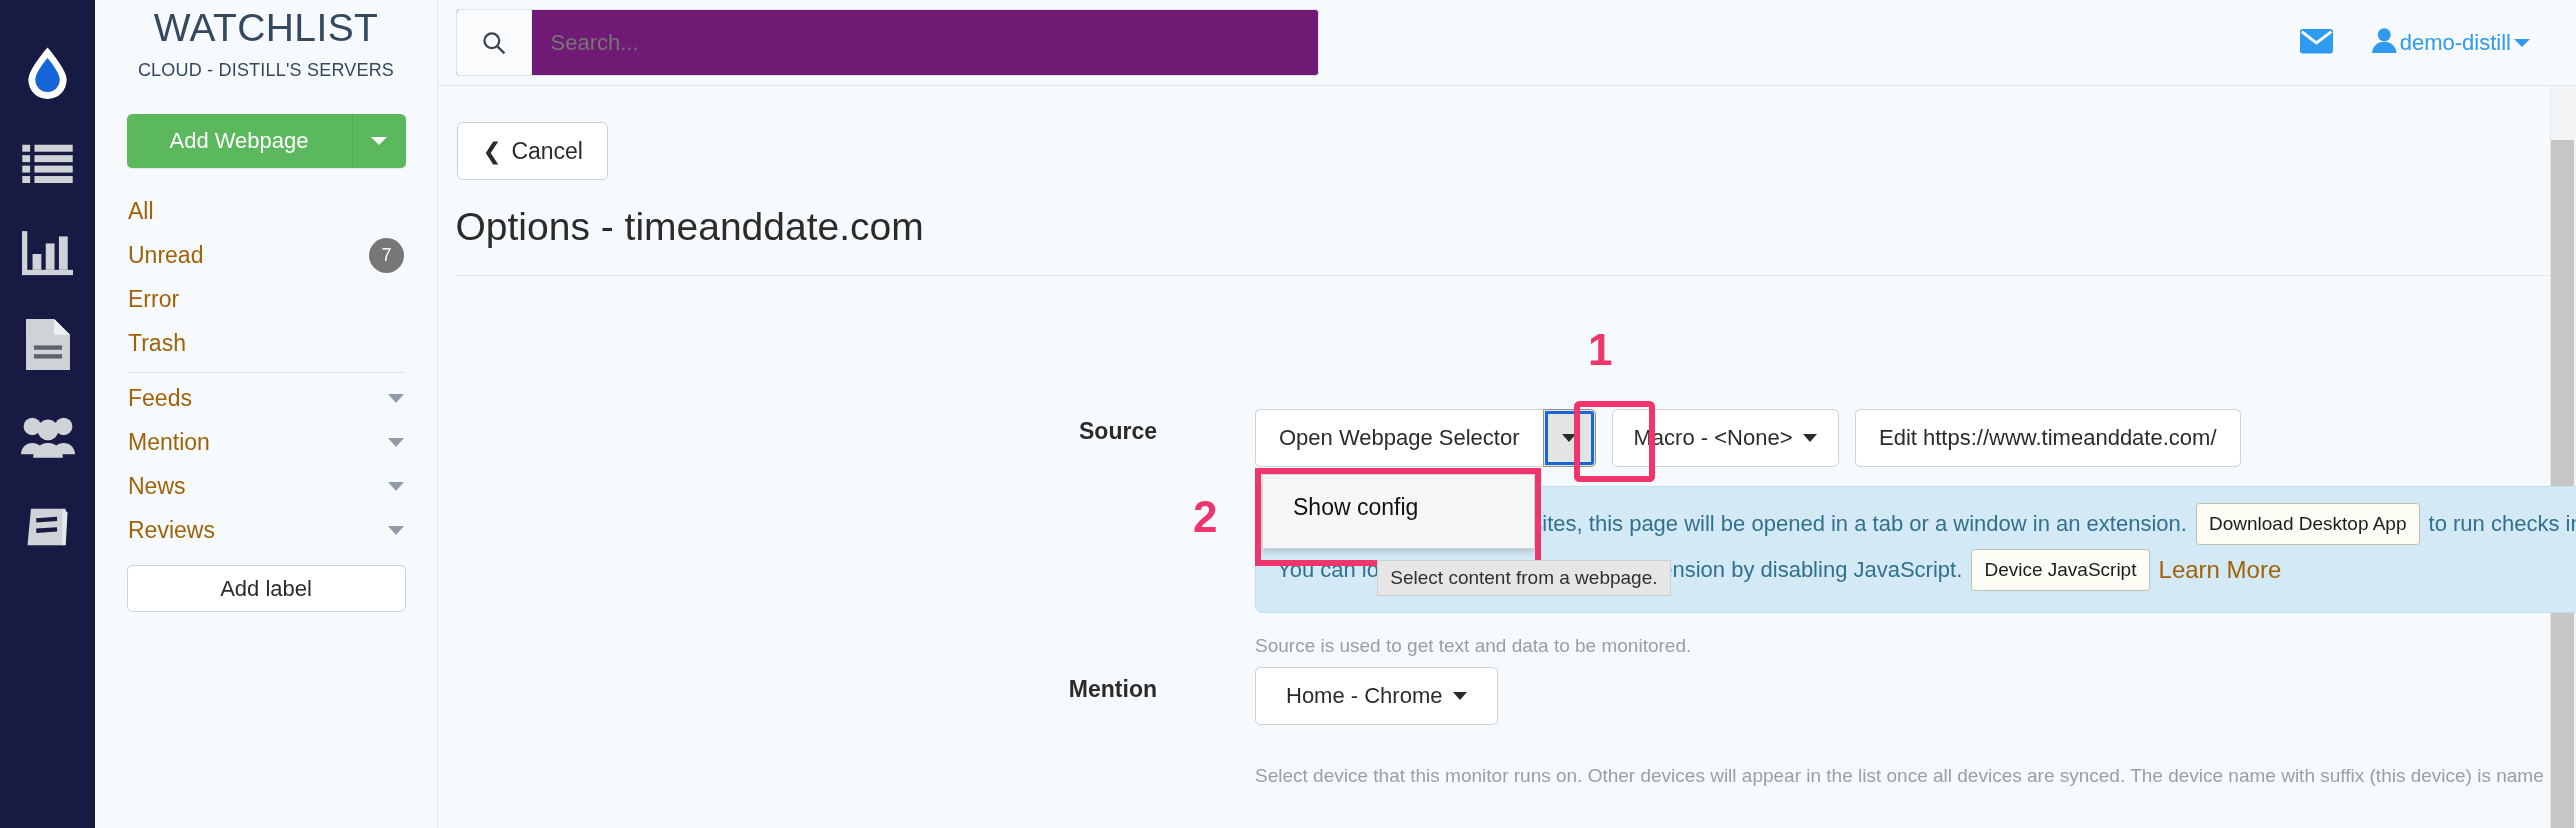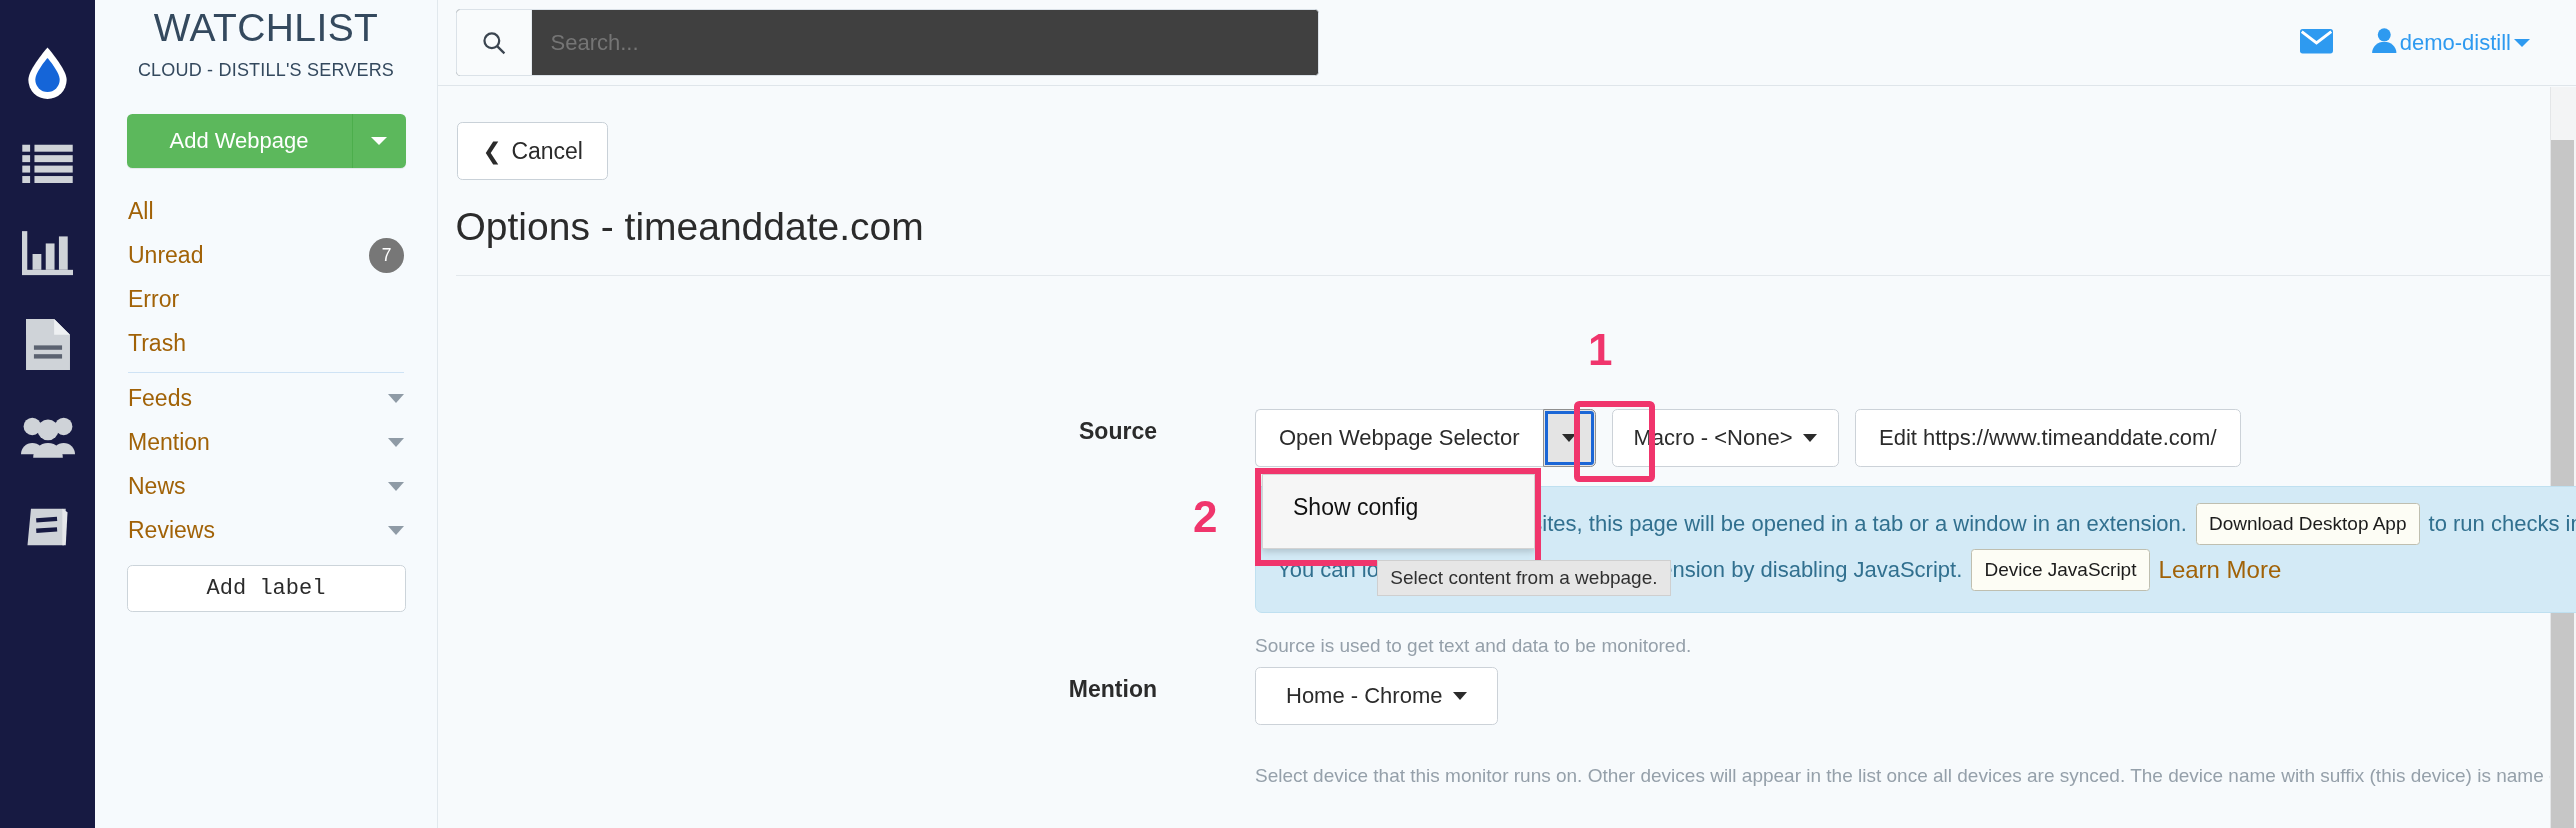--- a/index.html
+++ b/index.html
@@ -118,37 +118,37 @@
   #addlabel {
     margin: 12.3px auto 0 auto;
     display: block;
     width: 279px;
     height: 47px;
     background: #fff;
     border: 0.9px solid #ccd4da;
     border-radius: 5.3px;
     font-size: 22px;
     color: #2b2b2b;
-    font-family: Liberation Mono, monospace;
+    font-family: Liberation Sans, sans-serif;
     cursor: pointer;
   }
 
   
   #topbar {
     position: absolute; left: 438px; top: 0;
     width: 2138px; height: 86px;
     background: #f7fafc;
     border-bottom: 0.9px solid #dfe5ea;
     display: flex; align-items: center;
   }
   #searchwrap {
     margin-left: 17.5px;
     width: 863px; height: 67px;
     display: flex;
-    background: #404040;
+    background: #701a75;
     border: 0.9px solid #dbe2e8;
     border-radius: 3.5px;
   }
   #searchicon {
     width: 75px;
     display: flex; align-items: center; justify-content: center;
     background: #f9fbfc;
     border-right: 0.9px solid #e6ebf0;
     border-radius: 2.6px 0 0 2.6px;
     cursor: pointer;

